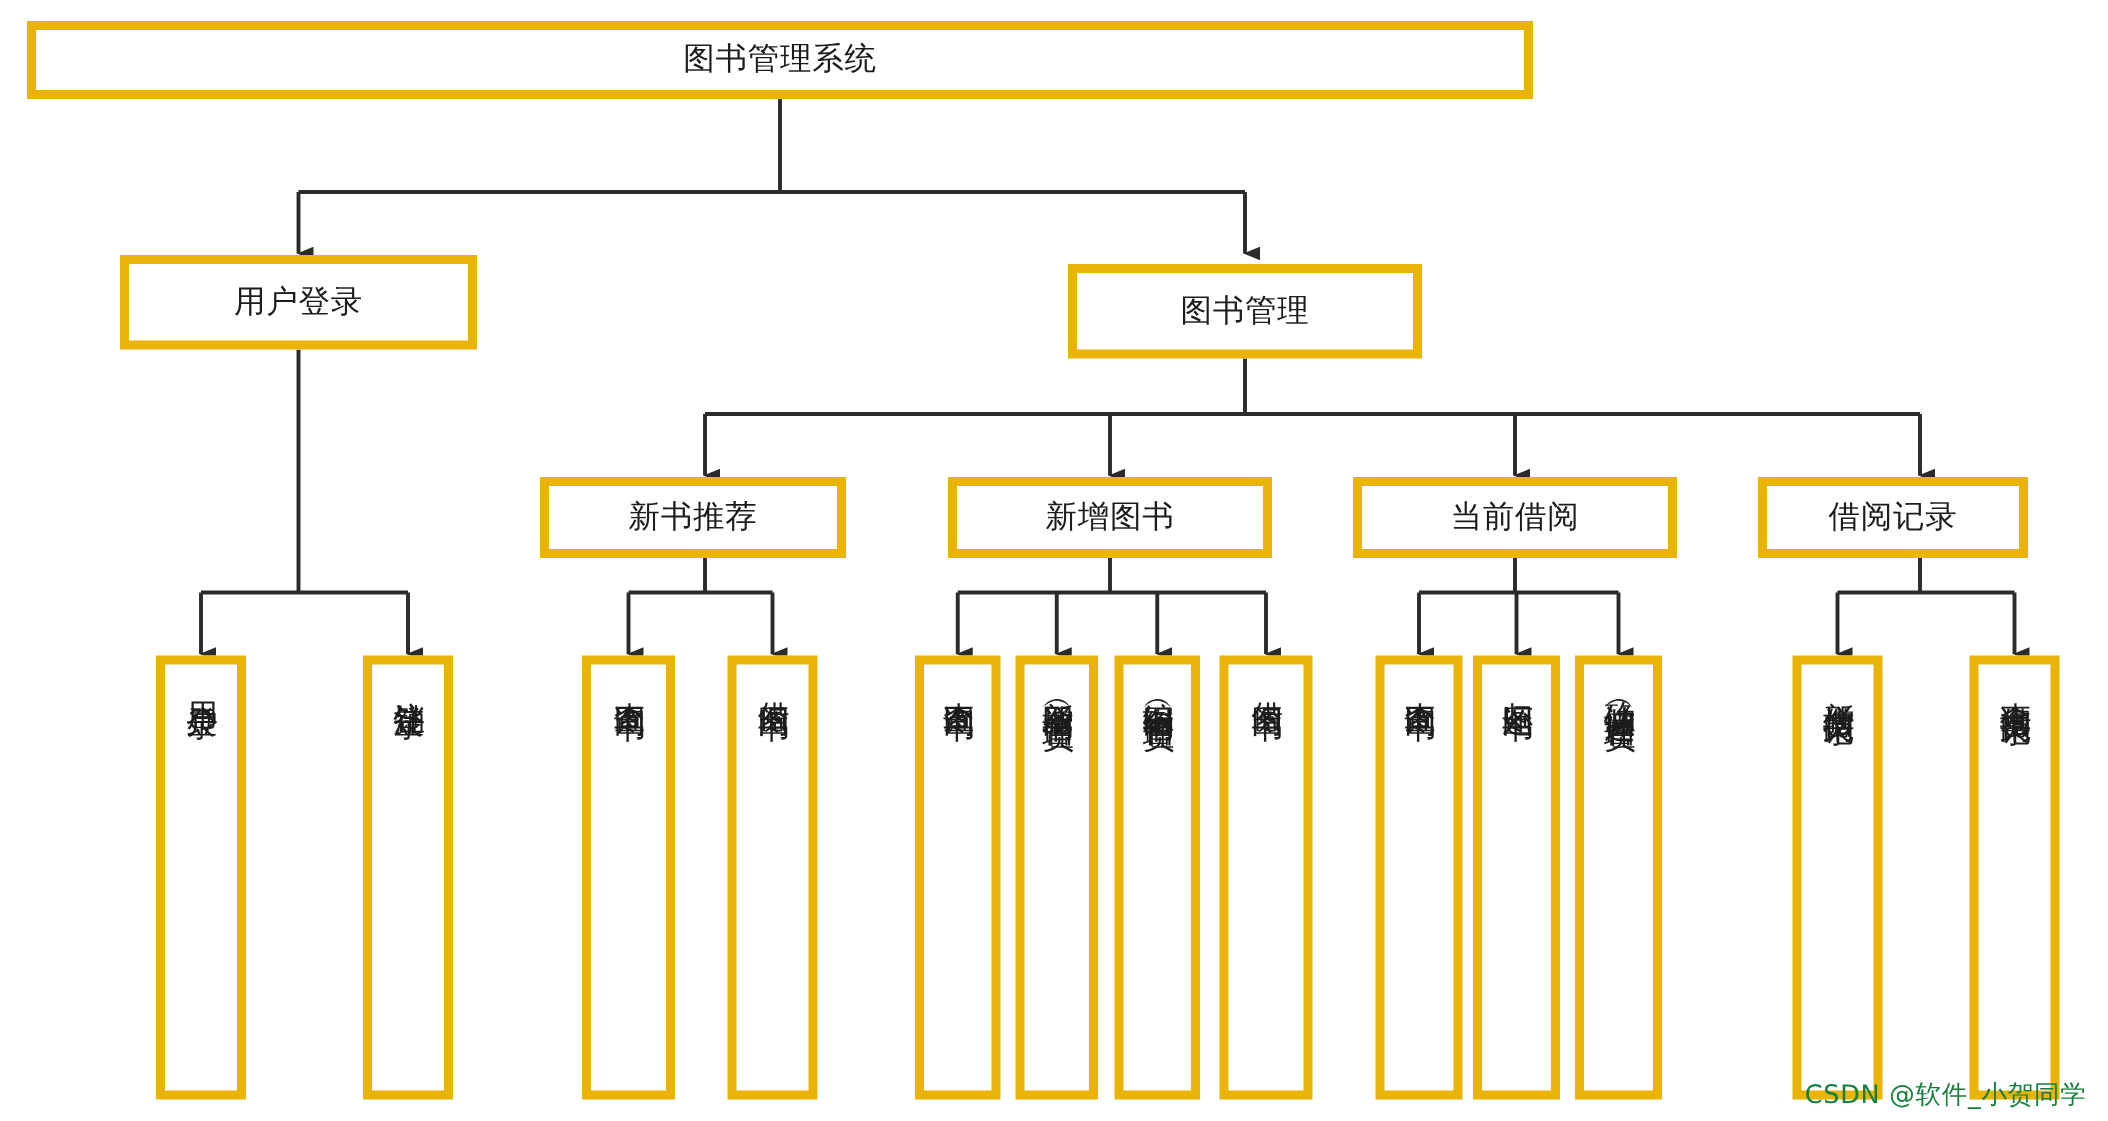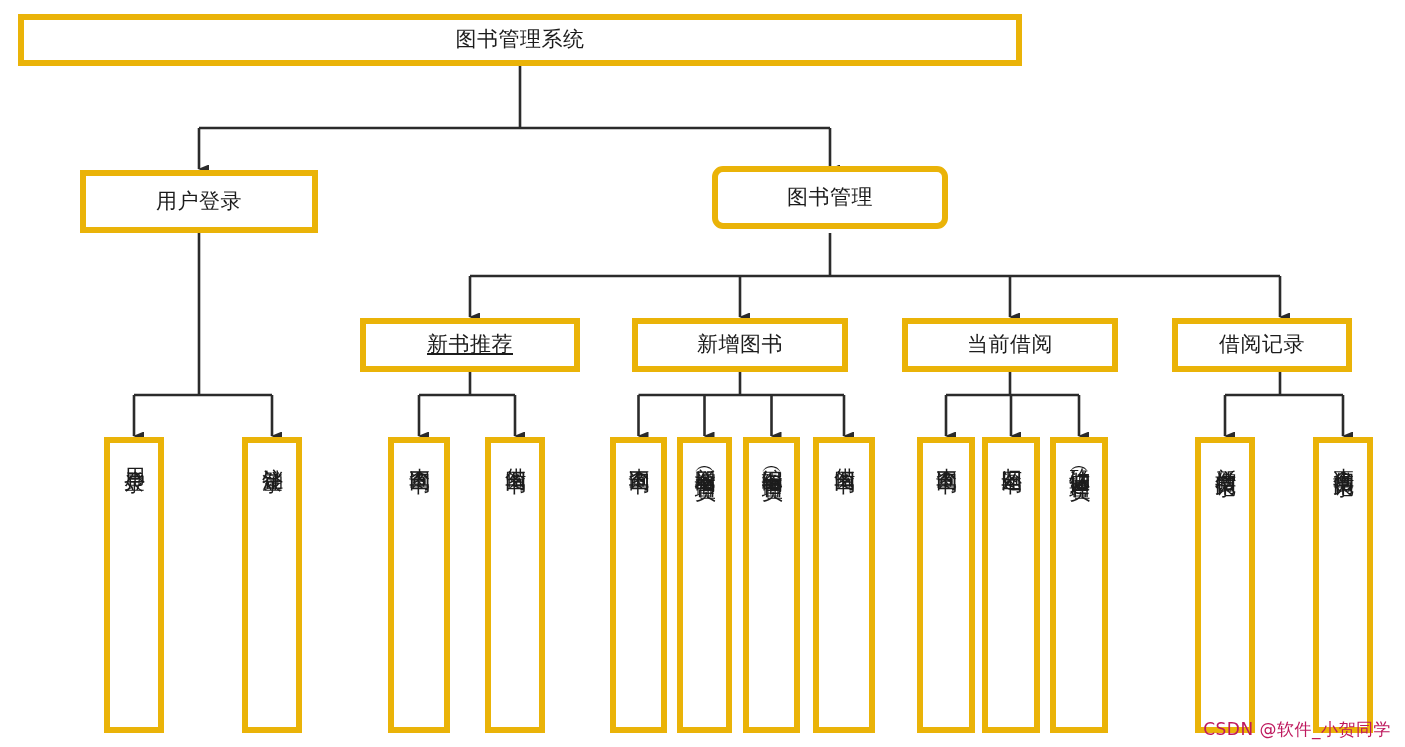--- a/index.html
+++ b/index.html
@@ -53,21 +53,21 @@
     font-size: 21px;
     line-height: 1.22;
     letter-spacing: 2px;
     white-space: nowrap;
   }
   .watermark {
     position: absolute;
     right: 14px;
     bottom: 6px;
     font-size: 17px;
-    color: #be185d;
+    color: #15803d;
     white-space: nowrap;
     letter-spacing: 0.5px;
   }
 </style>
 </head>
 <body>
 
 <div id="diagram-root">
 
   <svg id="connectors" viewBox="0 0 1405 747" xmlns="http://www.w3.org/2000/svg">
@@ -113,24 +113,24 @@
       </g>
   </svg>
 
   <div id="node-layer">
       <div class="node horizontal" style="left: 18px; top: 14px; width: 1004px; height: 52px;">
         <span class="node-label">图书管理系统</span>
       </div>
       <div class="node horizontal" style="left: 80px; top: 170px; width: 238px; height: 63px;">
         <span class="node-label">用户登录</span>
       </div>
-      <div class="node horizontal" style="left: 712px; top: 166px; width: 236px; height: 63px; border-radius: 11px;">
+      <div class="node horizontal" style="left: 712px; top: 176px; width: 236px; height: 63px;">
         <span class="node-label">图书管理</span>
       </div>
-      <div class="node horizontal" style="left: 360px; top: 318px; width: 220px; height: 54px; text-decoration: underline;">
+      <div class="node horizontal" style="left: 360px; top: 318px; width: 204px; height: 54px;">
         <span class="node-label">新书推荐</span>
       </div>
       <div class="node horizontal" style="left: 632px; top: 318px; width: 216px; height: 54px;">
         <span class="node-label">新增图书</span>
       </div>
       <div class="node horizontal" style="left: 902px; top: 318px; width: 216px; height: 54px;">
         <span class="node-label">当前借阅</span>
       </div>
       <div class="node horizontal" style="left: 1172px; top: 318px; width: 180px; height: 54px;">
         <span class="node-label">借阅记录</span>

